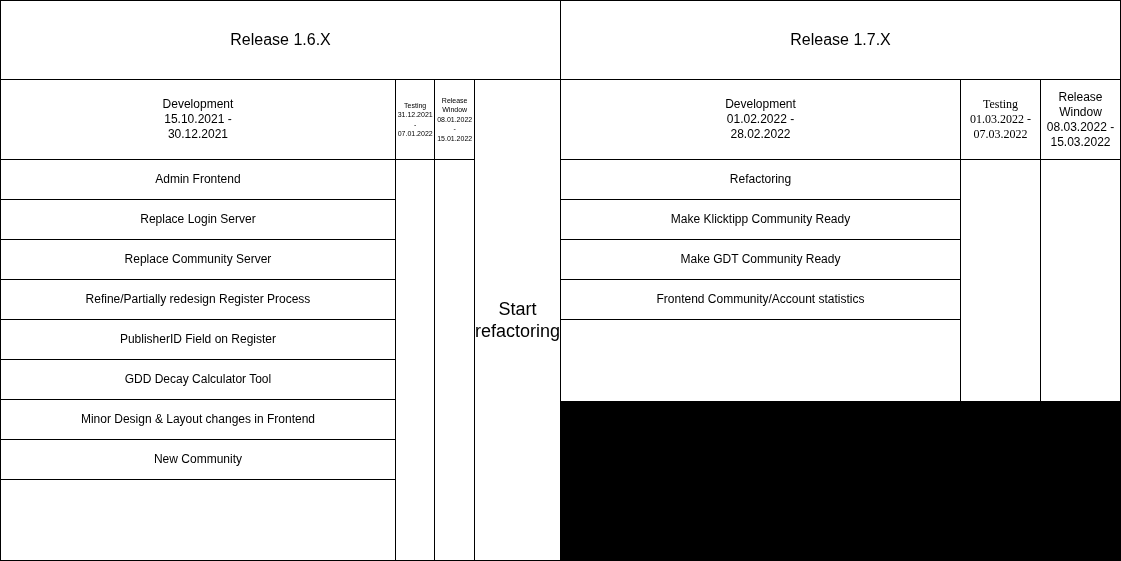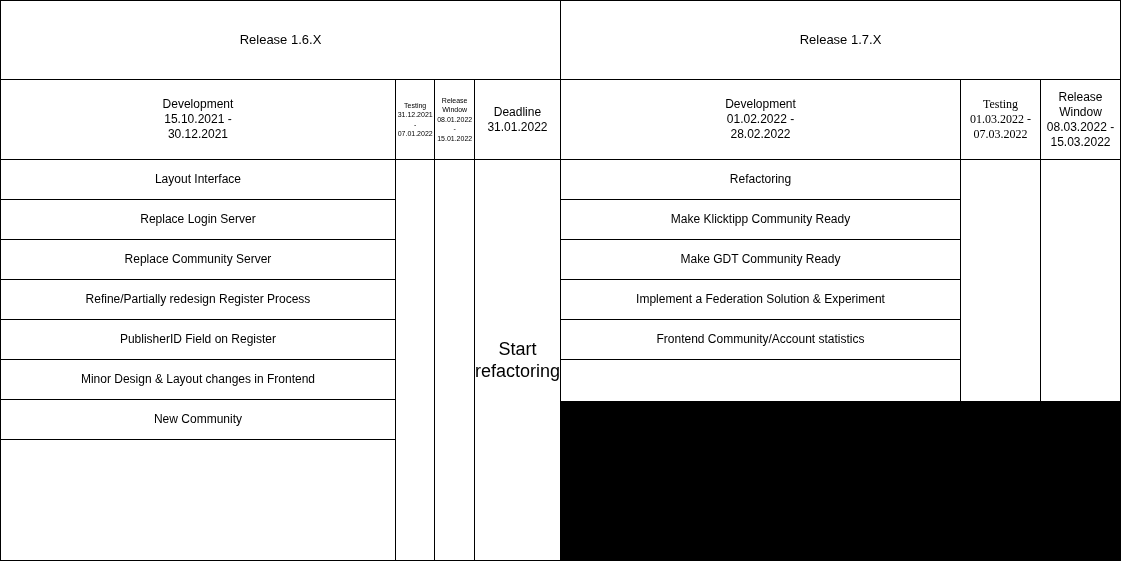--- a/index.html
+++ b/index.html
@@ -30,21 +30,21 @@
     flex: 1;
     position: relative;
   }
   .title-cell {
     height: 79px;
     border-bottom: 1px solid #000000;
     display: flex;
     align-items: center;
     justify-content: center;
     text-align: center;
-    font-size: 13px;
+    font-size: 16px;
   }
   .body {
     flex: 1;
     display: flex;
     min-height: 0;
   }
   .col {
     display: flex;
     flex-direction: column;
     border-right: 1px solid #000000;
@@ -103,25 +103,26 @@
 <div class="board">
 
   <section class="release release-left">
     <div class="title-cell cell">Release 1.6.X</div>
     <div class="body">
 
       <div class="col col-tasks-left">
         <div class="col-header cell">Development
 15.10.2021 -
 30.12.2021</div>
-        <div class="task-row cell">Layout Interface</div>
+        <div class="task-row cell">Admin Frontend</div>
         <div class="task-row cell">Replace Login Server</div>
         <div class="task-row cell">Replace Community Server</div>
         <div class="task-row cell">Refine/Partially redesign Register Process</div>
         <div class="task-row cell">PublisherID Field on Register</div>
+        <div class="task-row cell">GDD Decay Calculator Tool</div>
         <div class="task-row cell">Minor Design &amp; Layout changes in Frontend</div>
         <div class="task-row cell">New Community</div>
       </div>
 
       <div class="col col-testing-left">
         <div class="col-header tiny cell">Testing
 31.12.2021
 -
 07.01.2022</div>
         <div class="col-body cell"></div>
@@ -130,41 +131,38 @@
       <div class="col col-rw-left">
         <div class="col-header tiny cell">Release
 Window
 08.01.2022
 -
 15.01.2022</div>
         <div class="col-body cell"></div>
       </div>
 
       <div class="col col-deadline">
-        <div class="col-header cell">Deadline
-31.01.2022</div>
         <div class="col-body cell">Start
 refactoring</div>
       </div>
 
     </div>
   </section>
 
   <section class="release release-right">
     <div class="title-cell cell">Release 1.7.X</div>
     <div class="body">
 
       <div class="col col-tasks-right">
         <div class="col-header cell">Development
 01.02.2022 -
 28.02.2022</div>
         <div class="task-row cell">Refactoring</div>
         <div class="task-row cell">Make Klicktipp Community Ready</div>
         <div class="task-row cell">Make GDT Community Ready</div>
-        <div class="task-row cell">Implement a Federation Solution &amp; Experiment</div>
         <div class="task-row cell">Frontend Community/Account statistics</div>
       </div>
 
       <div class="col col-testing-right">
         <div class="col-header cell">Testing
 01.03.2022 -
 07.03.2022</div>
         <div class="col-body cell"></div>
       </div>
 

